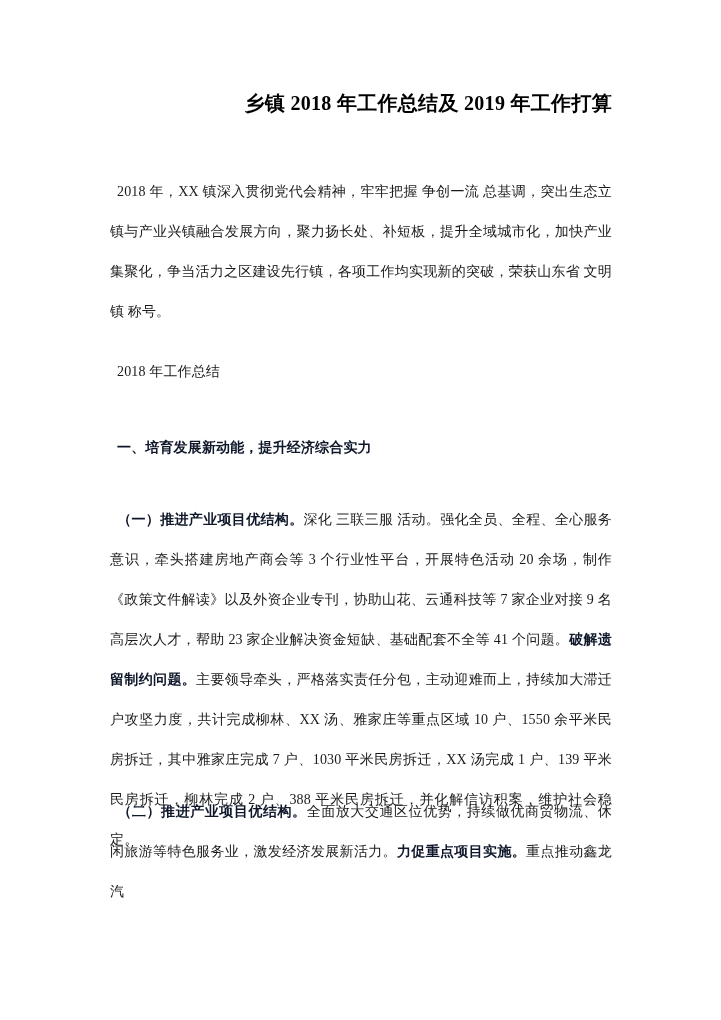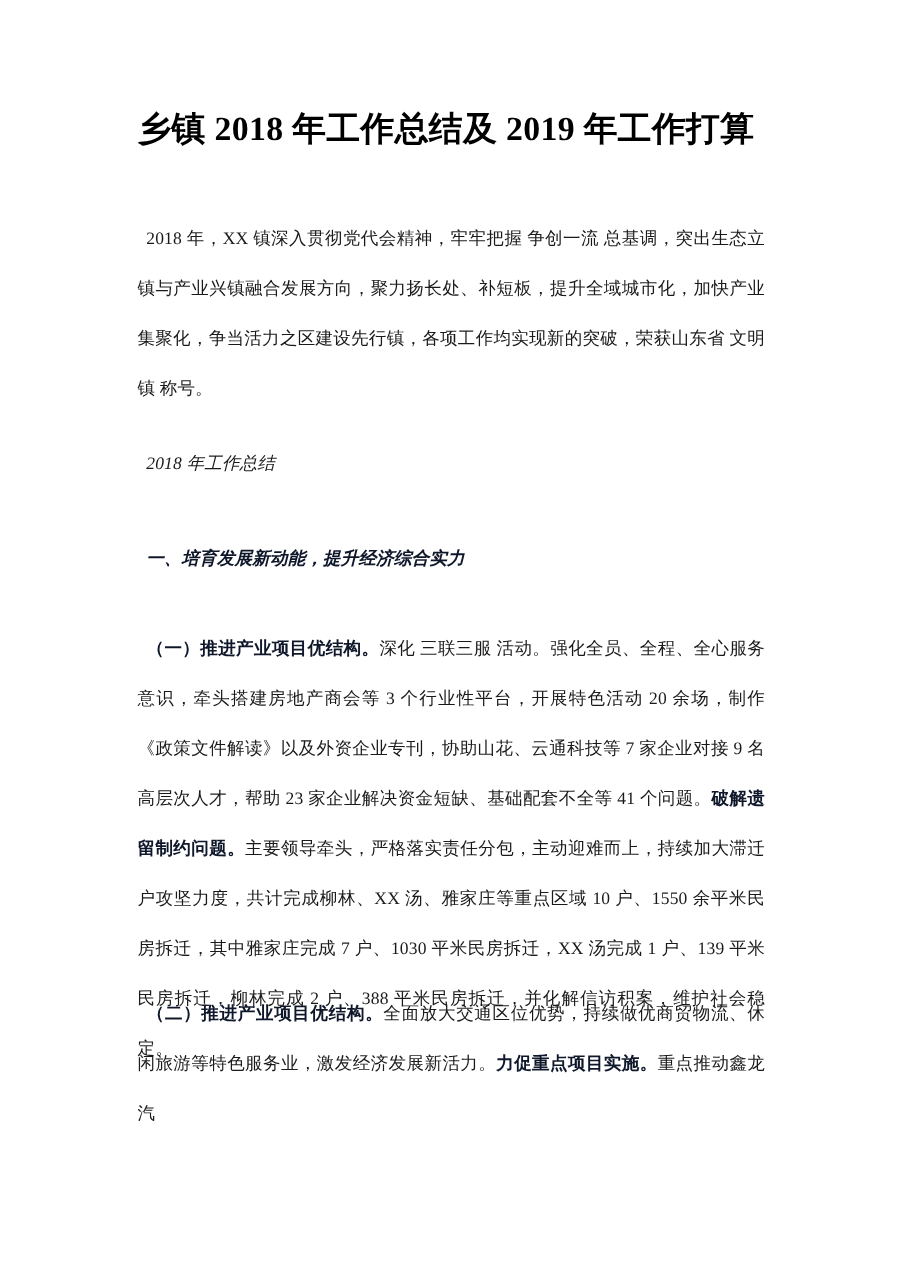--- a/index.html
+++ b/index.html
@@ -25,22 +25,22 @@
   }
 
   
   .doc-title {
     margin: 0;
     padding: 0;
     position: absolute;
     top: 86px;
     left: 0;
     width: 502px;
-    text-align: left;
-    font-size: 27px;
+    text-align: right;
+    font-size: 20px;
     font-weight: bold;
     line-height: 34px;
     letter-spacing: 0.3px;
     color: #000000;
     white-space: nowrap;
   }
 
   
   .para {
     position: absolute;
@@ -66,21 +66,20 @@
   .p-intro   { top: 172px; }
   .p-section { top: 352px; }
   .p-h1      { top: 428px; }
   .p-one     { top: 500px; }
   .p-two     { top: 792px; }
 
   
   .noj {
     text-align: right;
     text-align-last: left;
-    font-style: italic;
   }
 </style>
 </head>
 <body>
 
 <div class="page">
   <div class="content">
 
     <h1 class="doc-title">乡镇 2018 年工作总结及 2019 年工作打算</h1>
 

